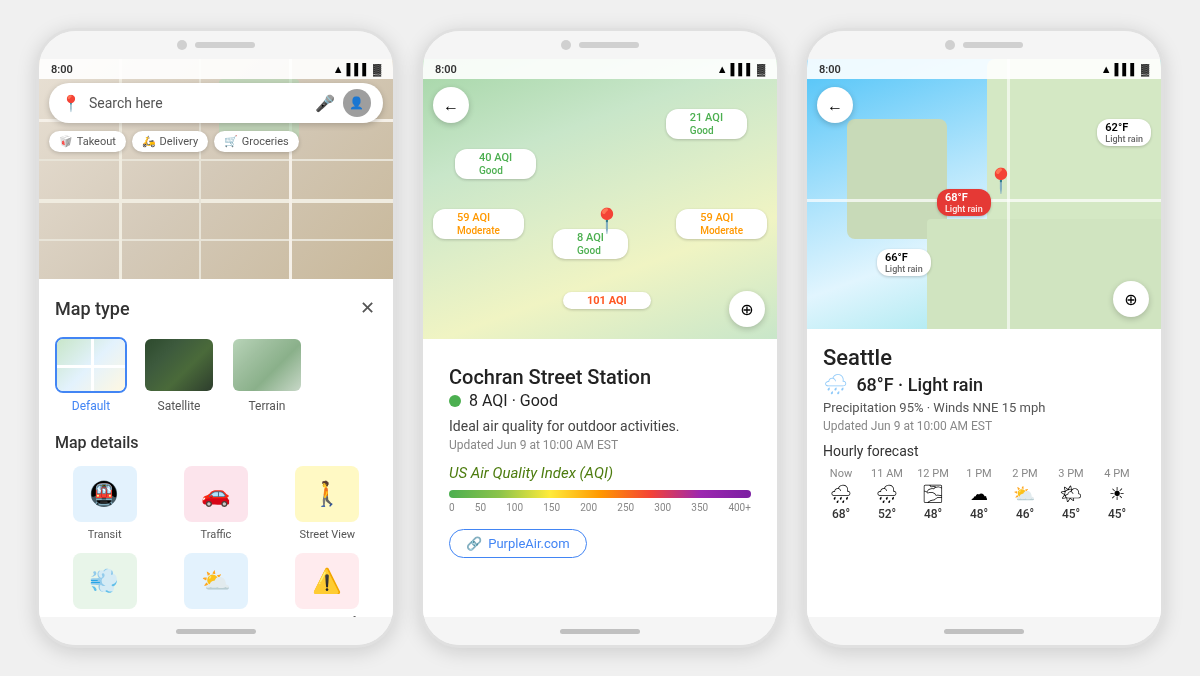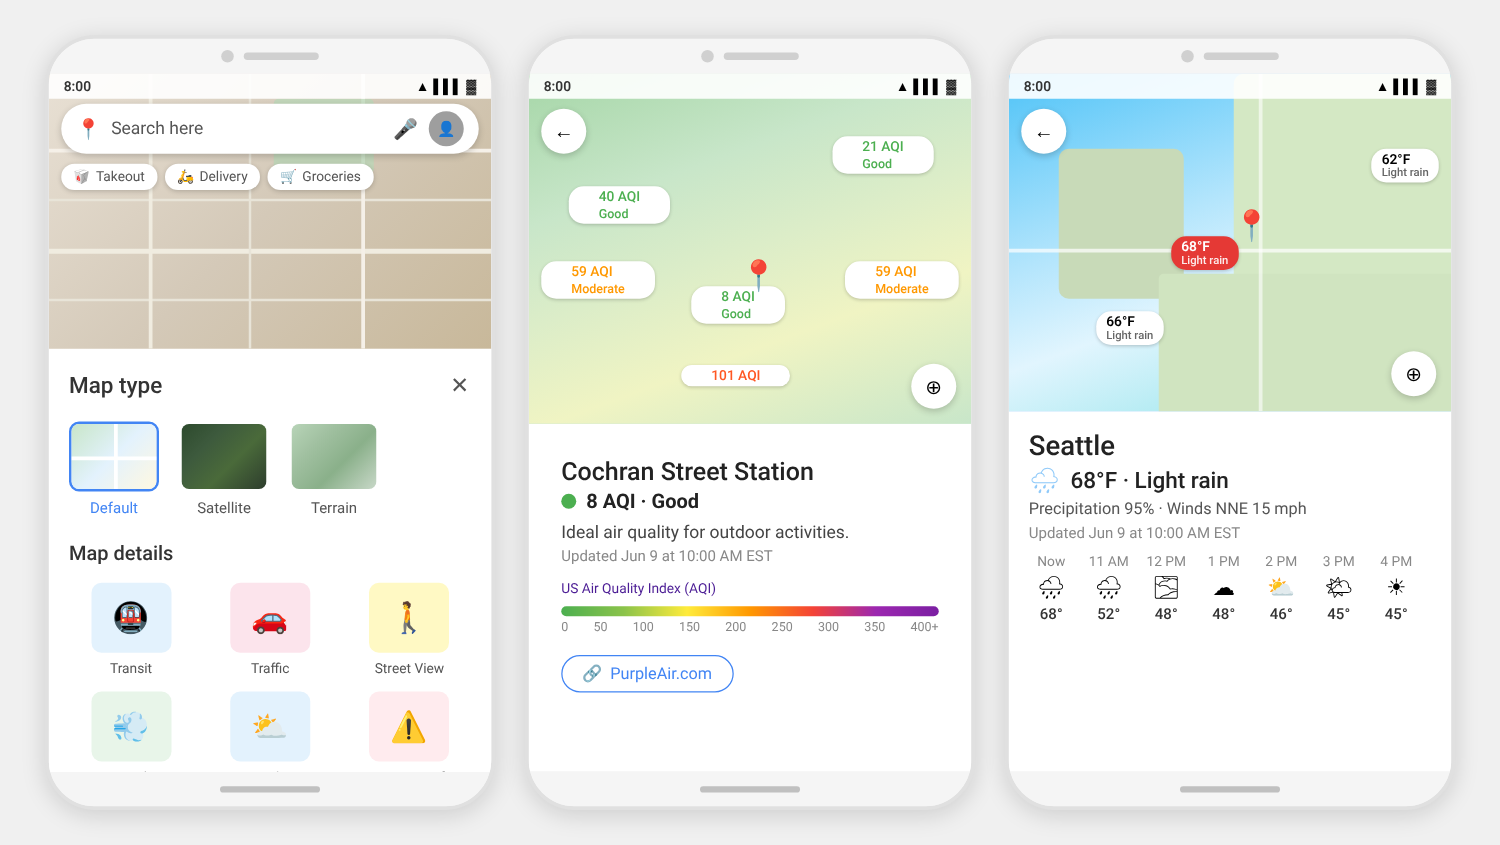--- a/index.html
+++ b/index.html
@@ -390,37 +390,38 @@
       margin-bottom: 8px;
     }
     .aqi-dot {
       width: 12px;
       height: 12px;
       border-radius: 50%;
       background: #4caf50;
     }
     .aqi-value {
       font-size: 16px;
-      font-weight: 700;
+      font-weight: 400;
       color: #222;
     }
     .aqi-desc-text {
       font-size: 14px;
       color: #444;
       margin-bottom: 4px;
     }
     .aqi-updated {
       font-size: 12px;
       color: #888;
       margin-bottom: 12px;
     }
     .aqi-index-title {
-      font-size: 11px;
-      color: #4c1d95;
+      font-size: 15px;
+      color: #4d7c0f;
       margin-bottom: 8px;
+      font-style: italic;
     }
     .aqi-bar-container {
       margin-bottom: 8px;
     }
     .aqi-bar {
       height: 8px;
       border-radius: 4px;
       background: linear-gradient(to right, #4caf50, #8bc34a, #ffeb3b, #ff9800, #f44336, #9c27b0, #7b1fa2);
       margin-bottom: 4px;
     }
@@ -702,21 +703,21 @@
             <span style="font-size:10px;color:#ff9800;">Moderate</span>
           </div>
           <div class="aqi-badge" style="top:150px; right:10px;">
             <span class="aqi-moderate">59 AQI</span><br>
             <span style="font-size:10px;color:#ff9800;">Moderate</span>
           </div>
           <div class="aqi-badge" style="top:170px; left:130px;">
             <span class="aqi-good">8 AQI</span><br>
             <span style="font-size:10px;color:#4caf50;">Good</span>
           </div>
-          <div class="aqi-badge" style="bottom:30px; left:122px;">
+          <div class="aqi-badge" style="bottom:30px; left:140px;font-weight:bold;">
             <span style="color:#ff5722;">101 AQI</span>
           </div>
 
           <div class="map-pin-red" style="top:148px; left:52%;">📍</div>
         </div>
 
         <div class="status-bar">
           <span class="status-bar-left">8:00</span>
           <div class="status-bar-right">
             <span>▲</span>
@@ -818,20 +819,21 @@
         <div class="city-name">Seattle</div>
 
         <div class="weather-main">
           <span class="weather-icon-rain">🌧</span>
           <span class="weather-temp-text">68°F · Light rain</span>
         </div>
 
         <div class="weather-details">Precipitation 95% · Winds NNE 15 mph</div>
         <div class="weather-updated">Updated Jun 9 at 10:00 AM EST</div>
 
+        <div class="hourly-title">Hourly forecast</div>
 
         <div class="hourly-forecast">
           <div class="hour-item">
             <span class="hour-label">Now</span>
             <span class="hour-icon">🌧</span>
             <span class="hour-temp">68°</span>
           </div>
           <div class="hour-item">
             <span class="hour-label">11 AM</span>
             <span class="hour-icon">🌧</span>

